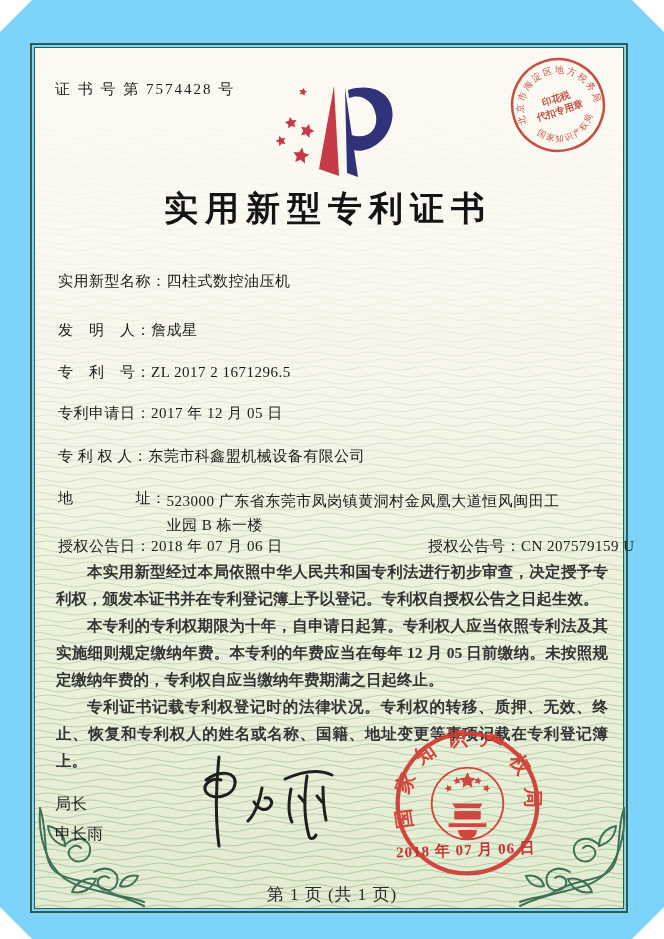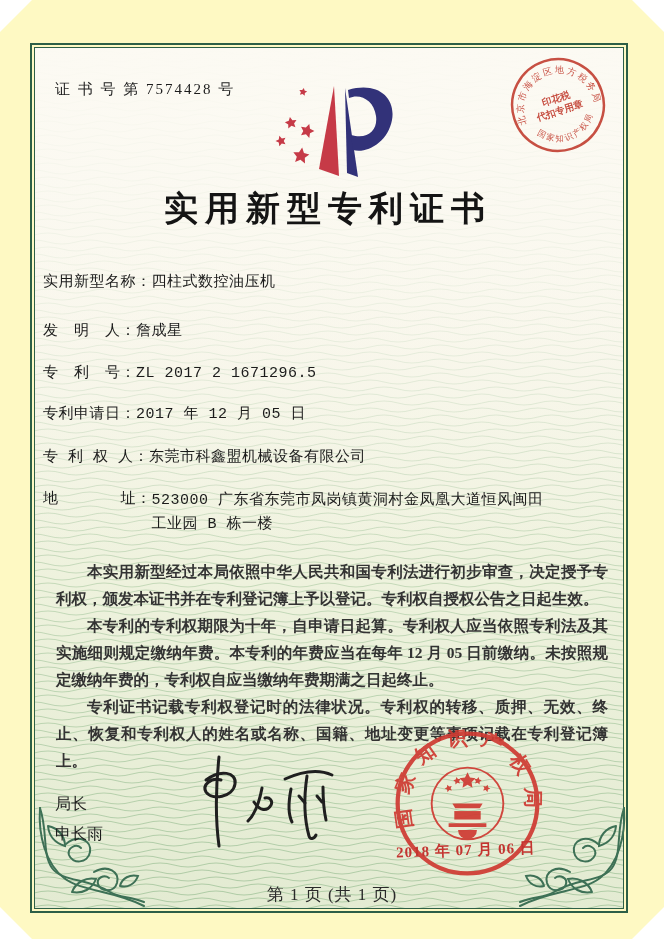--- a/index.html
+++ b/index.html
@@ -1,38 +1,38 @@
 <!DOCTYPE html>
 <html><head>
 <meta charset="utf-8">
 <style>
   html,body{margin:0;padding:0;background:#ffffff;}
   body{width:664px;height:939px;overflow:hidden;
        font-family:"Liberation Serif","DejaVu Serif",serif;}
-  .paper{position:relative;width:664px;height:939px;background:#fef9c3;
+  .paper{position:relative;width:664px;height:939px;background:#7dd3fc;
          clip-path:polygon(32px 0,632px 0,664px 32px,664px 907px,632px 939px,32px 939px,0 907px,0 32px);
          color:#222;}
   
   .frame{position:absolute;left:30px;top:43px;width:598px;height:870px;
          border:2px solid #2d5f47;box-sizing:border-box;}
   .frame-inner{position:absolute;inset:2px;border:1px solid #2d5f47;}
   
   .inner-bg{position:absolute;left:34px;top:47px;width:590px;height:862px;
             background:linear-gradient(180deg,#fbf9f1 0%,#f7f5e8 30%,#eef2dd 62%,#e3ebd2 100%);
             overflow:hidden;}
   .inner-bg svg{position:absolute;left:0;top:0;}
   .wave-fade{position:absolute;left:0;top:0;width:100%;height:60%;
              background:linear-gradient(180deg,rgba(252,250,243,.95) 0%,rgba(252,250,243,.45) 55%,rgba(252,250,243,0) 100%);}
   .content{position:absolute;inset:0;}
   .cert-no{position:absolute;left:55px;top:80px;font-size:15px;letter-spacing:2px;color:#1c1c1c;}
   .logo{position:absolute;left:268px;top:84px;width:132px;height:104px;}
   .tax-stamp{position:absolute;left:508px;top:55px;width:100px;height:100px;transform:rotate(-18deg);opacity:.88;}
   .title{position:absolute;left:0;right:8px;top:186px;text-align:center;
          font-size:34px;font-weight:bold;letter-spacing:7px;color:#141414;}
-  .field-row{position:absolute;left:43px;font-size:15px;color:#1b1b1b;white-space:nowrap;font-family:Liberation Mono, monospace;}
+  .field-row{position:absolute;left:58px;font-size:15px;color:#1b1b1b;white-space:nowrap;}
   .field-label{letter-spacing:.5px;}
   .field-value{letter-spacing:.5px;}
   .addr .field-value{display:inline-block;white-space:normal;width:400px;vertical-align:top;line-height:24px;}
   .grant-no{position:absolute;left:370px;top:0;}
   .paras{position:absolute;left:56px;top:558px;width:552px;font-size:15.5px;
          line-height:27px;color:#333;text-align:justify;font-weight:bold;}
   .paras p{margin:0;text-indent:2em;}
   .director{position:absolute;left:55px;top:789px;font-size:16px;color:#1d1d1d;line-height:30px;}
   .signature{position:absolute;left:158px;top:750px;width:200px;height:100px;}
   .seal{position:absolute;left:392px;top:728px;width:151px;height:151px;opacity:.92;}
@@ -258,20 +258,26 @@
     </div>
     <div class="field-row" style="top:404px">
       <span class="field-label">专利申请日：</span><span class="field-value">2017 年 12 月 05 日</span>
     </div>
     <div class="field-row" style="top:447px">
       <span class="field-label">专 利 权 人：</span><span class="field-value">东莞市科鑫盟机械设备有限公司</span>
     </div>
     <div class="field-row addr" style="top:489px">
       <span class="field-label" style="vertical-align:top">地　　　　址：</span><span class="field-value">523000 广东省东莞市凤岗镇黄洞村金凤凰大道恒风闽田工业园 B 栋一楼</span>
     </div>
+    <div class="field-row" style="top:537px;width:555px">
+      <span class="field-label">授权公告日：</span><span class="field-value">2018 年 07 月 06 日</span>
+      <span class="grant-no">
+        <span class="field-label">授权公告号：</span><span class="field-value">CN 207579159 U</span>
+      </span>
+    </div>
 
     <div class="paras">
       <p>本实用新型经过本局依照中华人民共和国专利法进行初步审查，决定授予专利权，颁发本证书并在专利登记簿上予以登记。专利权自授权公告之日起生效。</p>
       <p>本专利的专利权期限为十年，自申请日起算。专利权人应当依照专利法及其实施细则规定缴纳年费。本专利的年费应当在每年 12 月 05 日前缴纳。未按照规定缴纳年费的，专利权自应当缴纳年费期满之日起终止。</p>
       <p>专利证书记载专利权登记时的法律状况。专利权的转移、质押、无效、终止、恢复和专利权人的姓名或名称、国籍、地址变更等事项记载在专利登记簿上。</p>
     </div>
 
     <div class="director">
       <div>局长</div>
       <div>申长雨</div>

